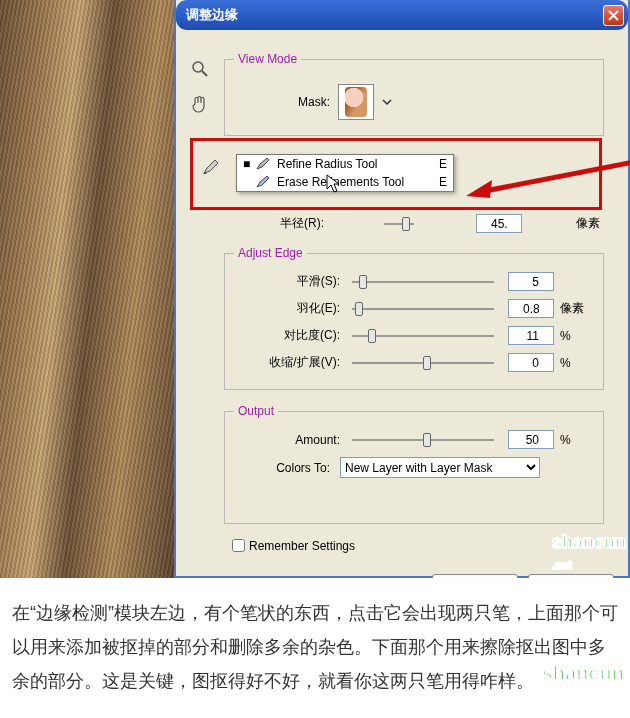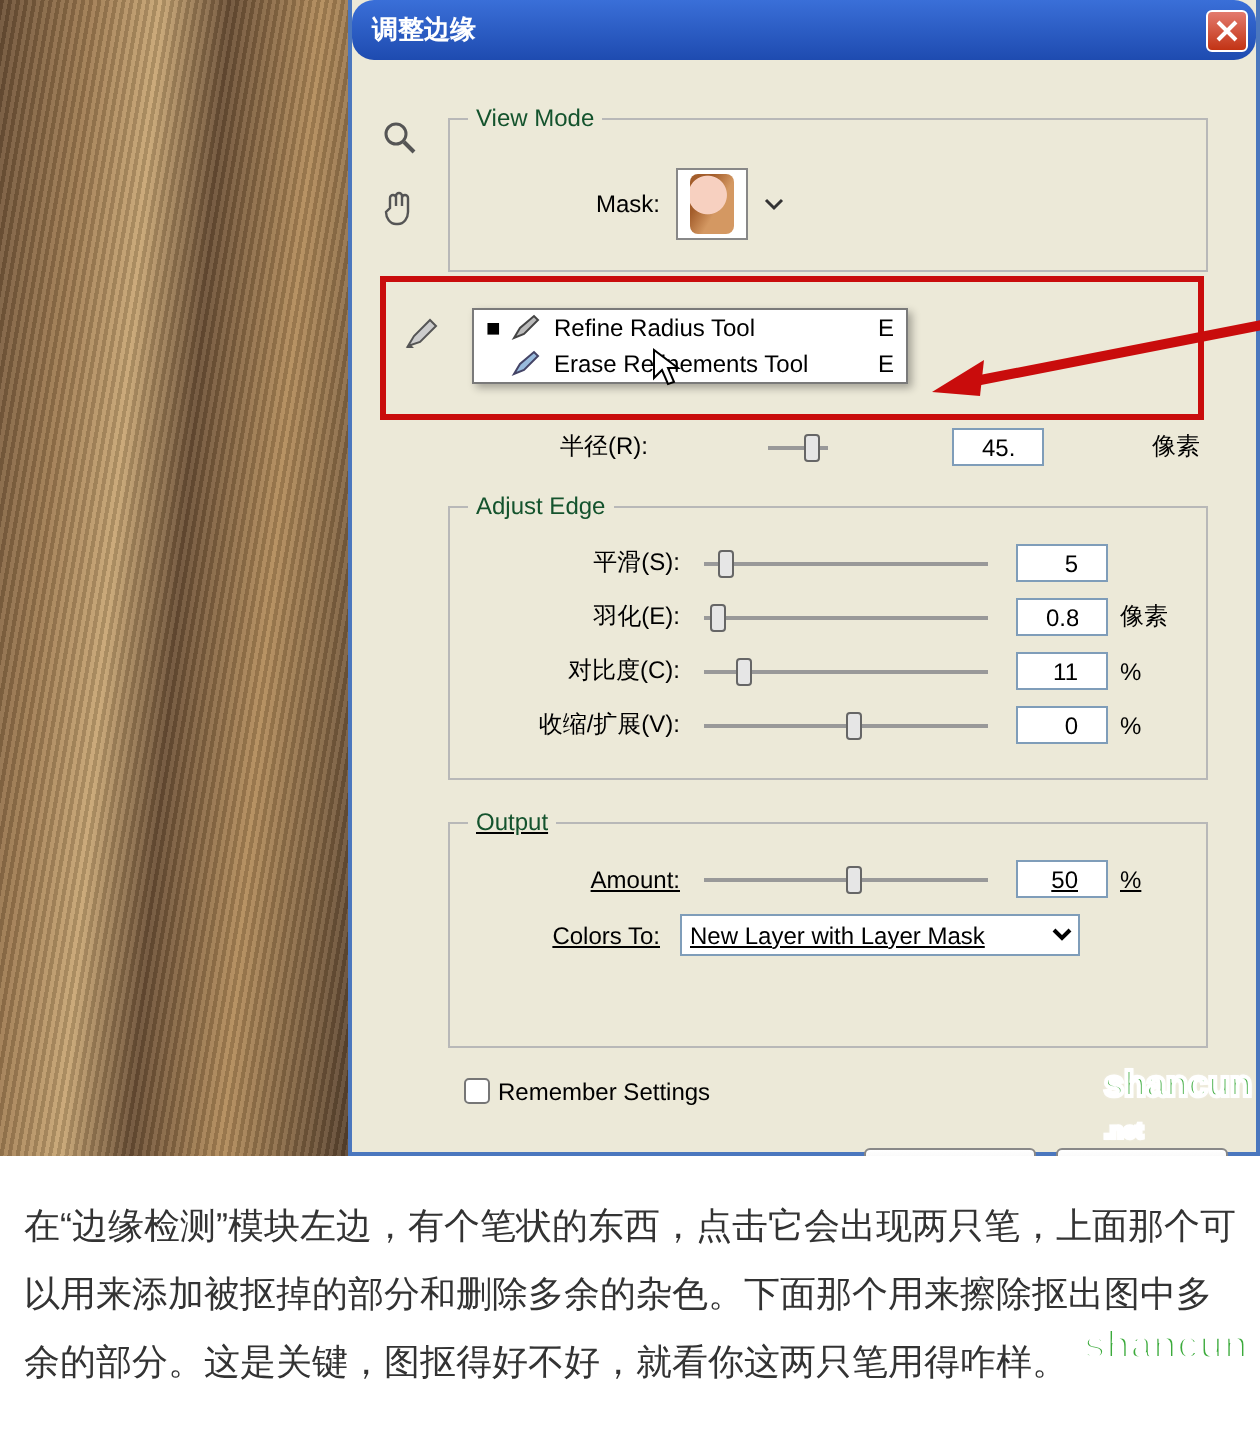--- a/index.html
+++ b/index.html
@@ -14,21 +14,21 @@
   .titlebar { height: 30px; background: linear-gradient(to bottom, #3a6fd8 0%, #1e4bb0 100%); display: flex; align-items: center; padding: 0 4px 0 10px; color: #fff; font-size: 13px; font-weight: bold; border-radius: 11px; }
   .titlebar .closebtn { margin-left: auto; width: 21px; height: 21px; background: linear-gradient(to bottom, #e37b6e, #c23314); border: 1px solid #fff; border-radius: 3px; display: flex; align-items: center; justify-content: center; }
   .closex svg { display: block; }
   .body { position: relative; height: calc(100% - 30px); }
 
   .tool-col { position: absolute; left: 10px; top: 30px; width: 28px; }
   .tool-col div { margin-bottom: 16px; text-align: center; }
   .tool-col svg { display: block; margin: auto; }
 
   fieldset { border: 1px solid #b8b8b8; margin: 0; }
-  legend { color: #14532d; font-size: 12px; padding: 0 4px; }
+  legend { color: #a21caf; font-size: 12px; padding: 0 4px; }
 
   .fs-view { position: absolute; left: 48px; top: 22px; width: 380px; height: 84px; }
   .view-row { display: flex; align-items: center; padding: 14px 8px 0 36px; }
   .view-label { width: 60px; text-align: right; margin-right: 8px; }
   .thumb { width: 36px; height: 36px; border: 1px solid #888; background: #fff; display: flex; align-items: center; justify-content: center; overflow: hidden; margin-right: 6px; }
   .thumb .tinyhair { width: 22px; height: 30px; background: radial-gradient(circle at 40% 35%, #f7d0c0 40%, transparent 42%),
                       linear-gradient(120deg, #a35d2b 30%, #d49862 60%); border-radius: 4px; }
   .chevron { width: 14px; height: 14px; }
   .checks { margin-left: 24px; }
   .checks label { display: block; margin-bottom: 6px; }
@@ -50,21 +50,21 @@
   .amount-lbl { width: 100px; text-align: right; margin-right: 12px; }
   .slider { flex: 1; height: 6px; position: relative; margin-right: 14px; }
   .slider .track { position:absolute; top:2px; left:0; right:0; height:2px; background:#999; }
   .slider .thumbknob { position:absolute; top:-4px; width:8px; height:14px; background:#e6e6e6; border:1px solid #666; border-radius:2px; }
   .numbox { width: 46px; height: 19px; border: 1px solid #7f9db9; background:#fff; padding: 1px 14px; font-size: 12px; text-align:right; }
   .unit { margin-left: 6px; width: 28px; }
 
   .fs-adj { position: absolute; left: 48px; top: 216px; width: 380px; height: 144px; }
   .adjrow { display: flex; align-items: center; margin: 8px 6px; }
 
-  .fs-out { position: absolute; left: 48px; top: 374px; width: 380px; height: 120px; text-decoration: underline; }
+  .fs-out { position: absolute; left: 48px; top: 374px; width: 380px; height: 120px; }
   .outrow { display: flex; align-items: center; margin: 8px 6px; }
   .outlbl { width: 90px; text-align: right; margin-right: 10px; }
   select.combo { width: 200px; height: 21px; border: 1px solid #7f9db9; background: #fff; font-size: 12px; }
 
   .remember { position: absolute; left: 52px; top: 506px; }
   .btnbar { position: absolute; right: 14px; top: 544px; display: flex; gap: 10px; }
   button.dlg { width: 86px; height: 22px; border: 1px solid #888; background: linear-gradient(to bottom, #fff, #ddd); border-radius: 3px; font-size: 12px; }
 
   .watermark { position: absolute; right: 4px; bottom: 4px; font-family: "Arial Black", sans-serif; font-size: 18px; font-weight: bold; color: #3baa3b; -webkit-text-stroke: 2px #fff; text-shadow: 0 0 2px #fff; }
   .watermark .red { color: #c74c2b; font-size: 11px; }

